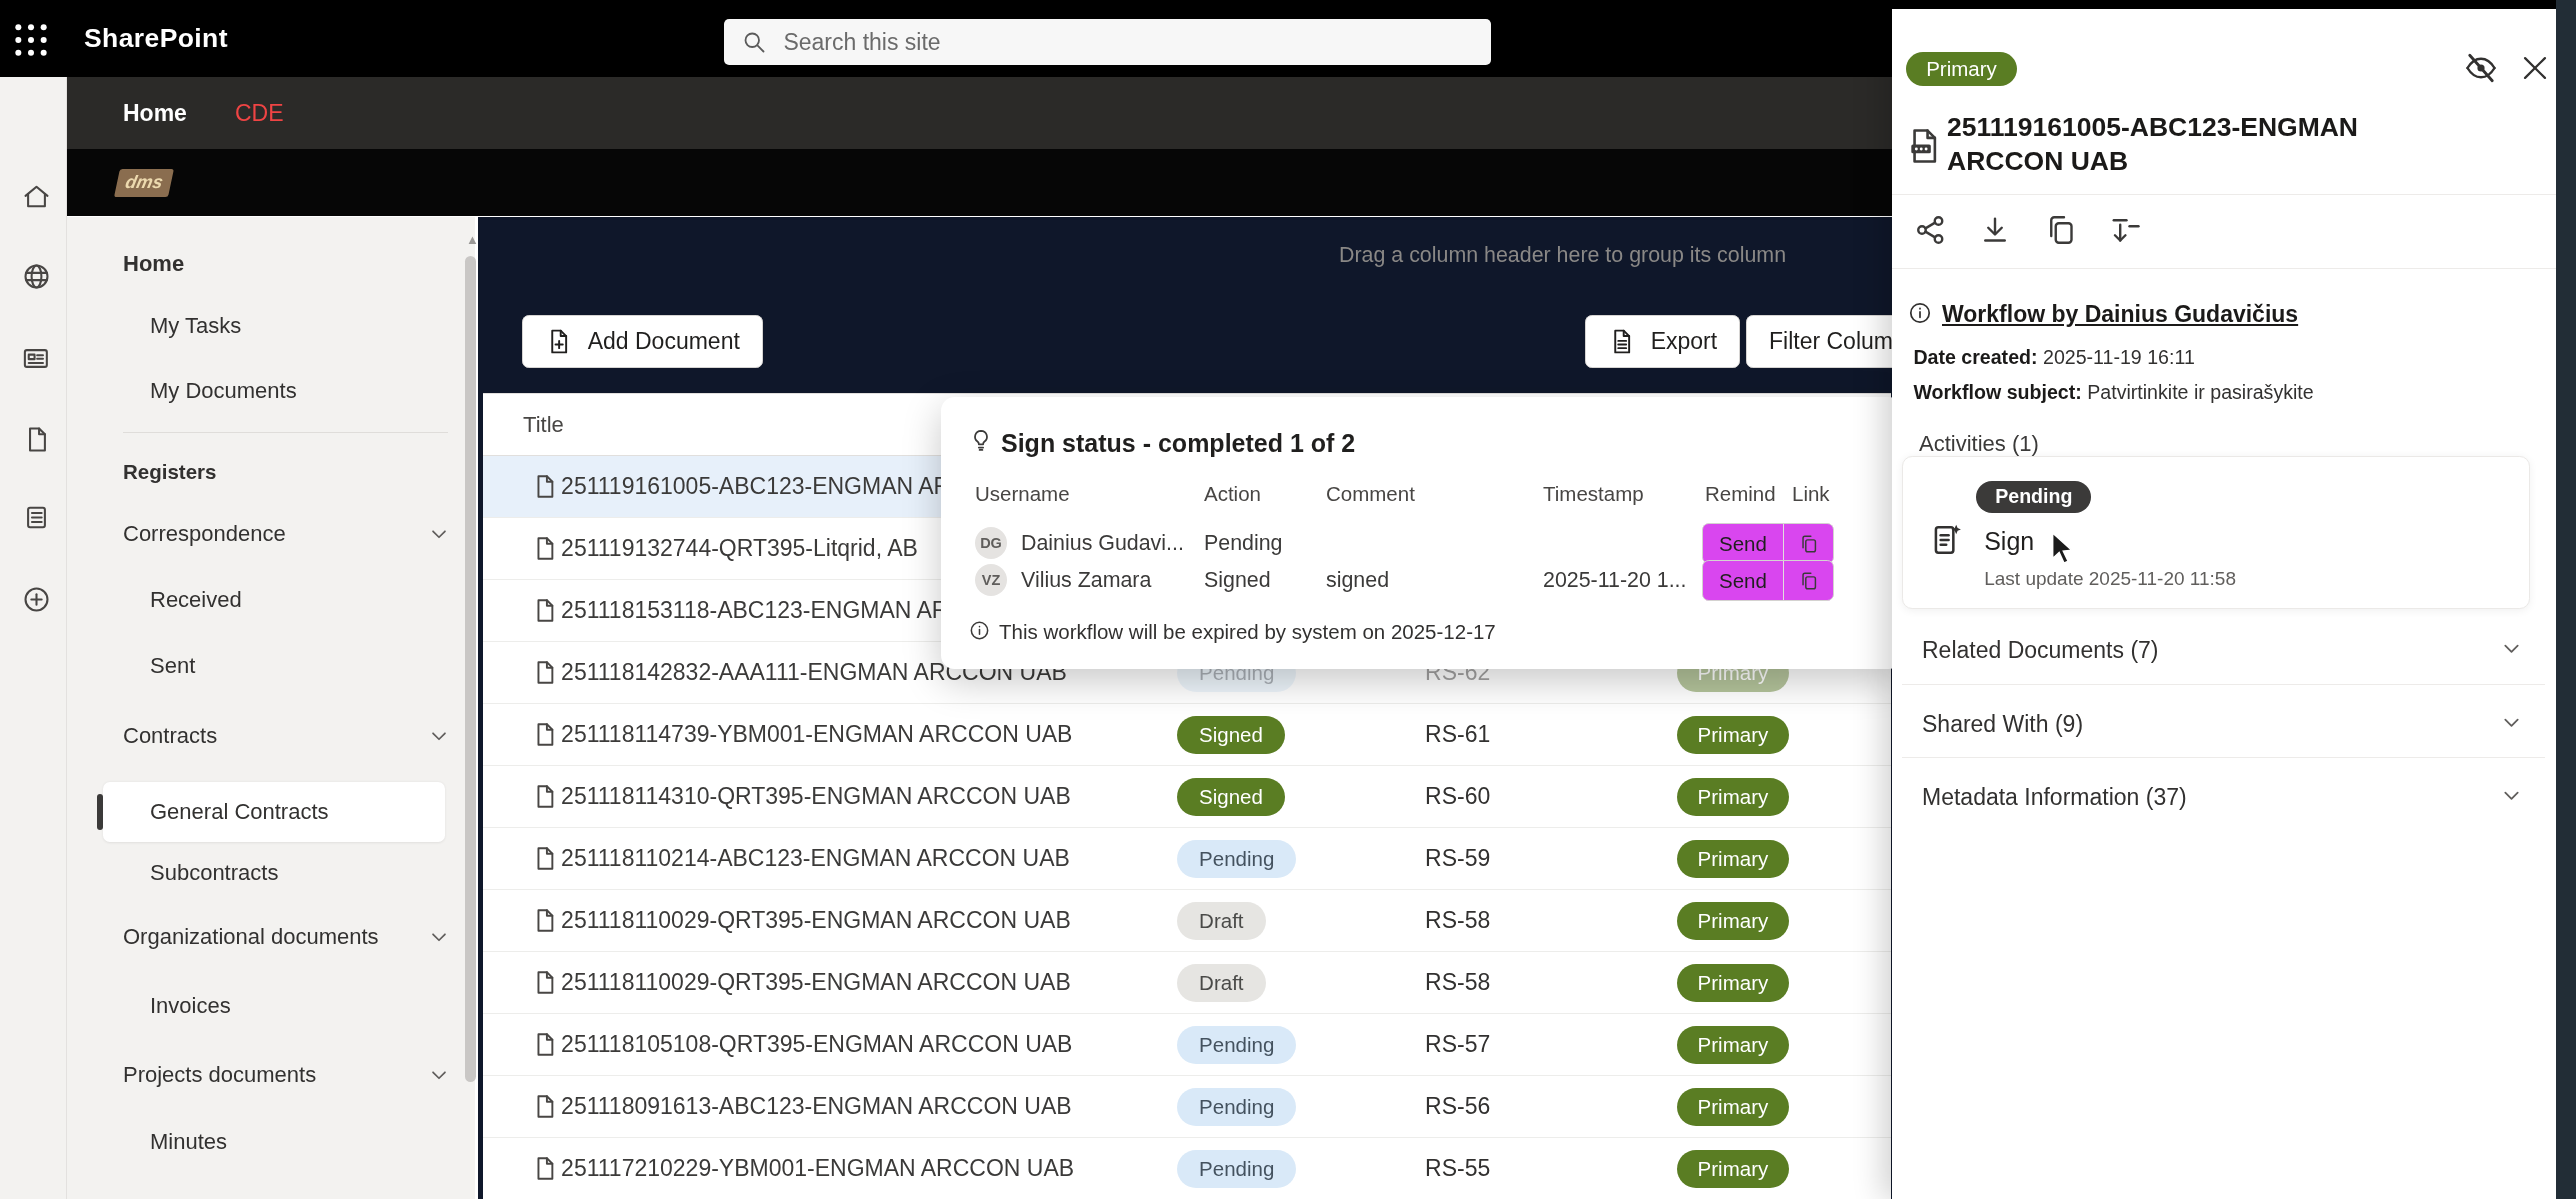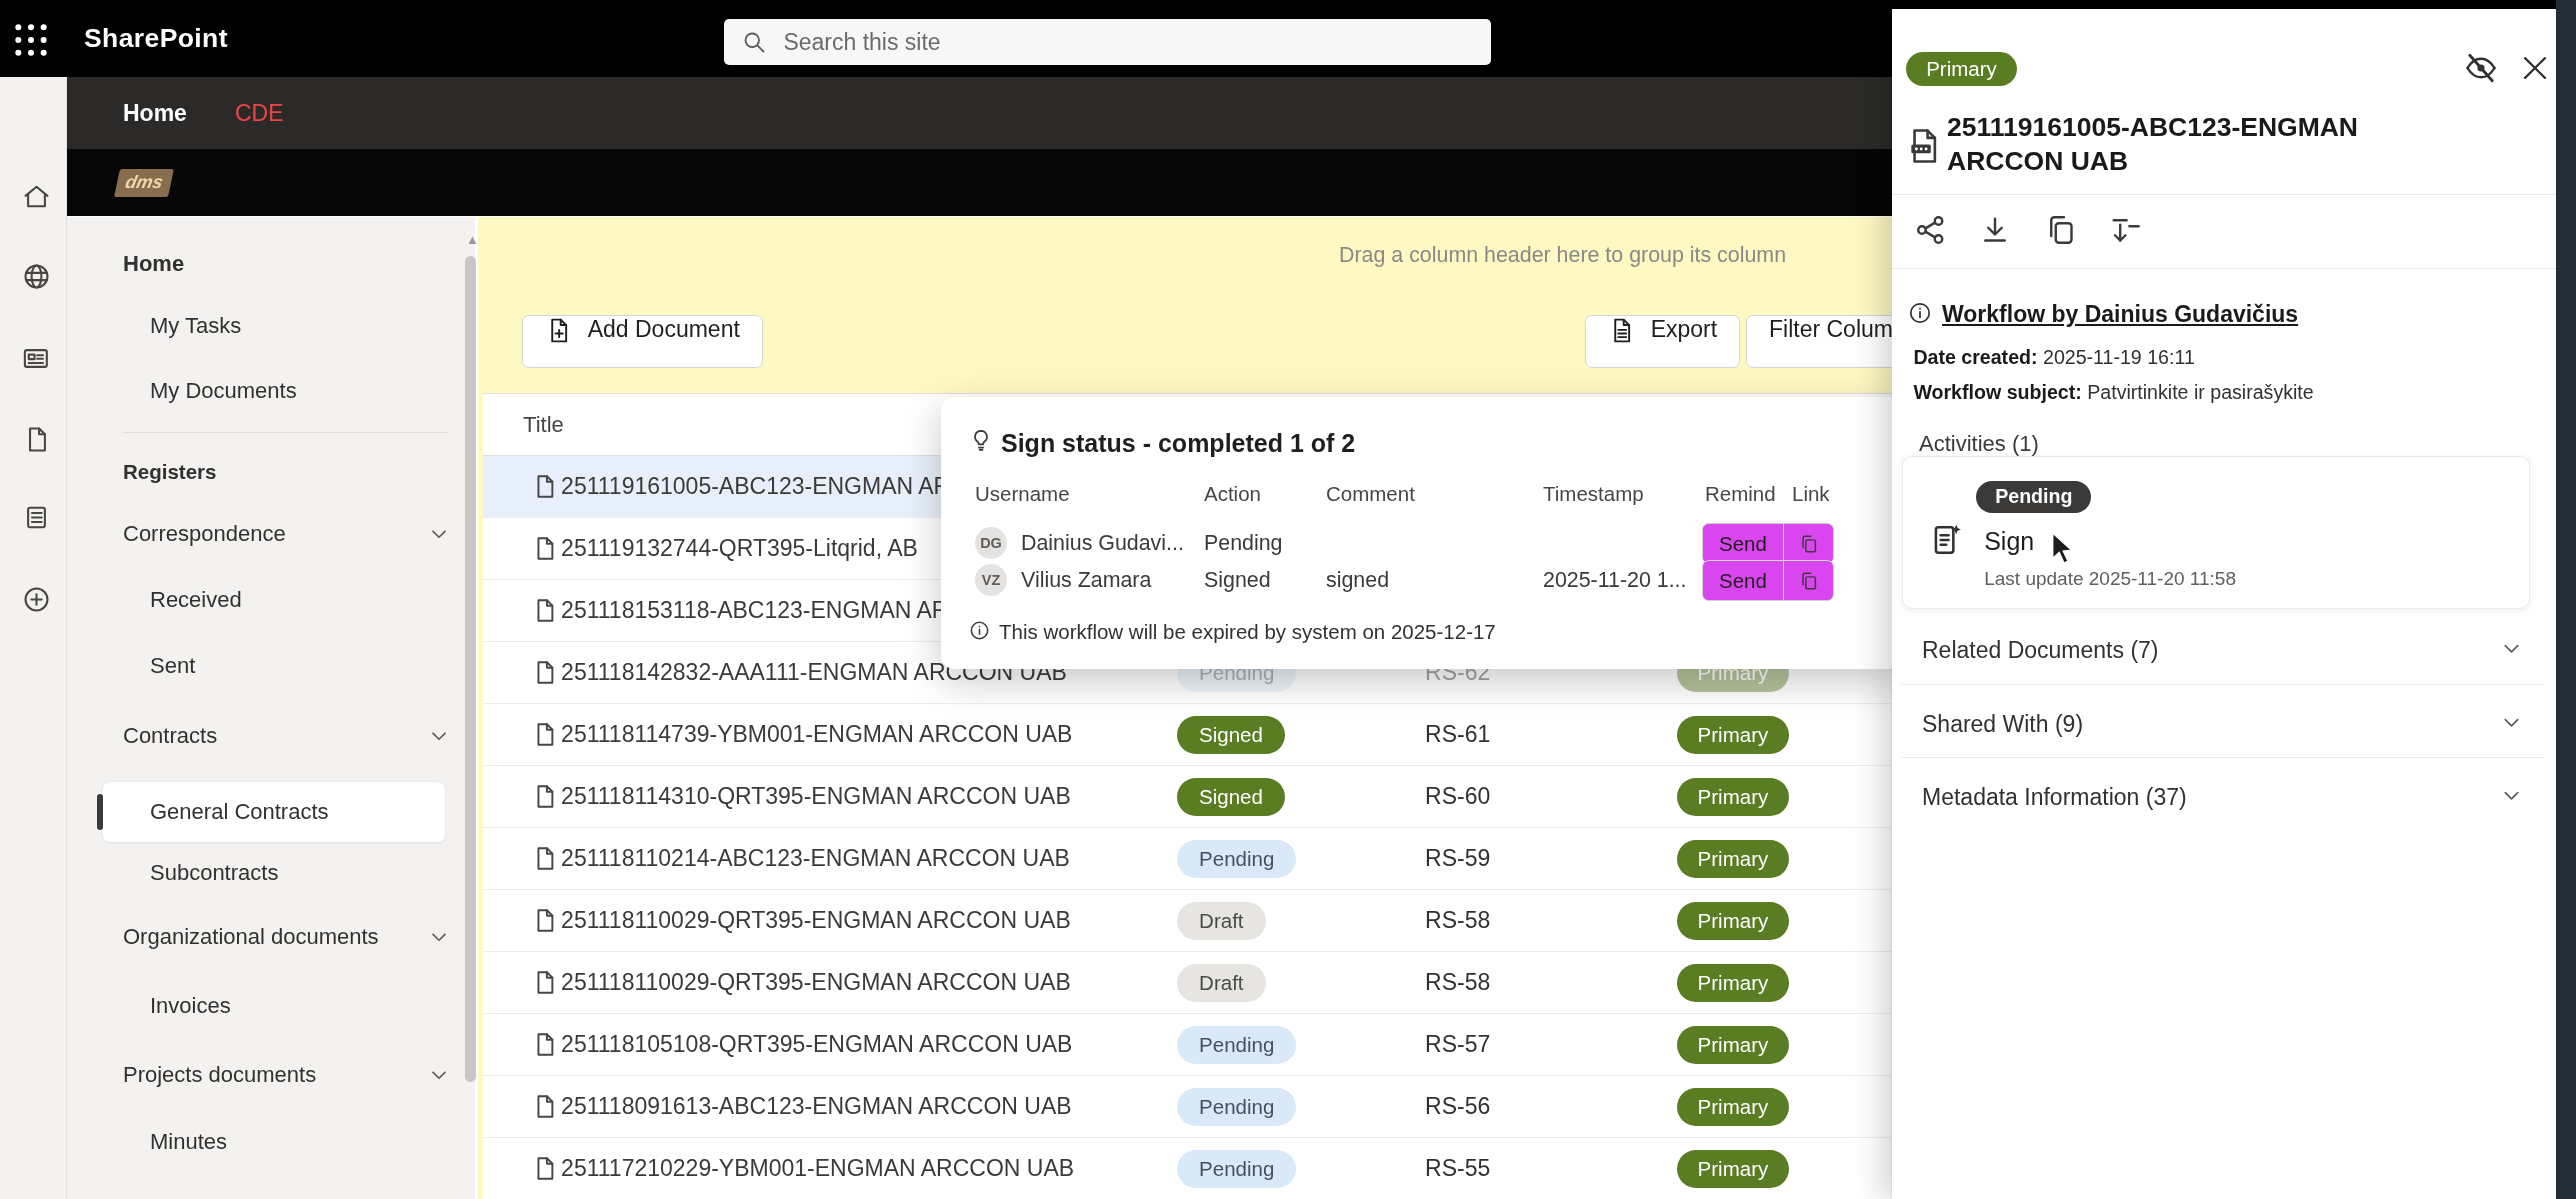--- a/index.html
+++ b/index.html
@@ -42,25 +42,25 @@
   .side-divider { position:absolute; left:56px; width:325px; height:0.9px; background:#dfddda; }
   .side-sel { position:absolute; left:36px; width:342px; height:60px; background:#fff; border-radius:6.8px;
               box-shadow:0 0.9px 2.6px rgba(0,0,0,.08); }
   .side-ind { position:absolute; left:30px; width:6px; height:36px; background:#3b3a39; border-radius:3.4px; }
   .side-chev { position:absolute; left:359px; width:26px; height:26px; color:#605e5c; }
   .vscroll-arrow { position:absolute; left:466px; top:232px; font-size:13px; color:#9a9896; z-index:3; }
   .vthumb { position:absolute; left:465px; top:256px; width:11px; height:826px; background:#c9c7c5;
             border-radius:6px; z-index:3; cursor:pointer; }
 
   
-  .content { position:absolute; left:478px; top:217px; width:1414px; height:982px; background:#fef9c3;
+  .content { position:absolute; left:478px; top:217px; width:1414px; height:982px; background:#0f172a;
              overflow:hidden; z-index:1; }
   .drag-hint { position:absolute; left:861px; top:26px; font-size:21.4px; color:#8a8886; }
   .btn { position:absolute; height:53px; background:#fff; border:0.9px solid #d6d4d2; border-radius:6.8px;
-         display:flex; align-items:flex-start; gap:13.7px; padding:0 22px; font-size:23px; color:#201f1e;
+         display:flex; align-items:center; gap:13.7px; padding:0 22px; font-size:23px; color:#201f1e;
          cursor:pointer; white-space:nowrap; }
   .btn .icn { width:29px; height:29px; color:#201f1e; }
   #btn-add { left:44px; top:98px; }
   #btn-export { left:1107px; top:98px; }
   #btn-filter { left:1268px; top:98px; width:214px; }
 
   .dtable { position:absolute; left:5.1px; top:176px; width:1408px; height:806px; background:#fff;
             border-top:0.9px solid #e1dfdd; }
   .thead { position:relative; height:62px; border-bottom:0.9px solid #e1dfdd; display:flex; align-items:center; }
   .thead span { position:absolute; left:40px; font-size:22px; color:#484644; }

